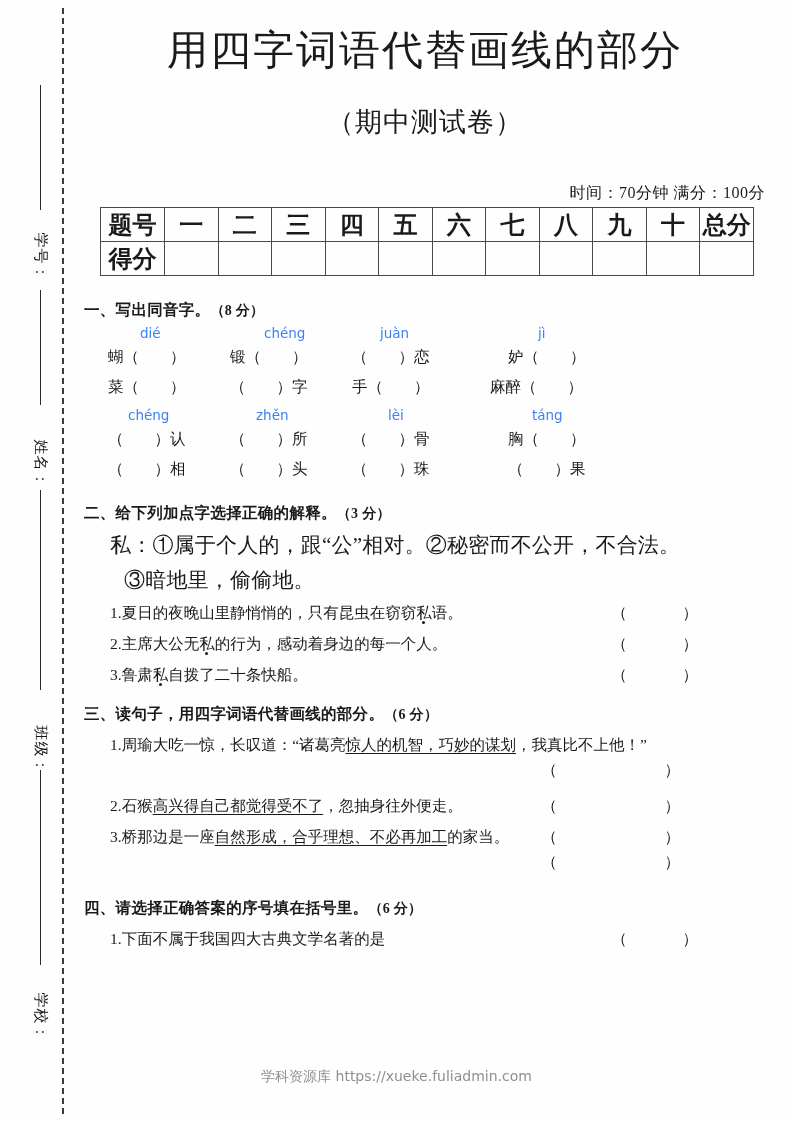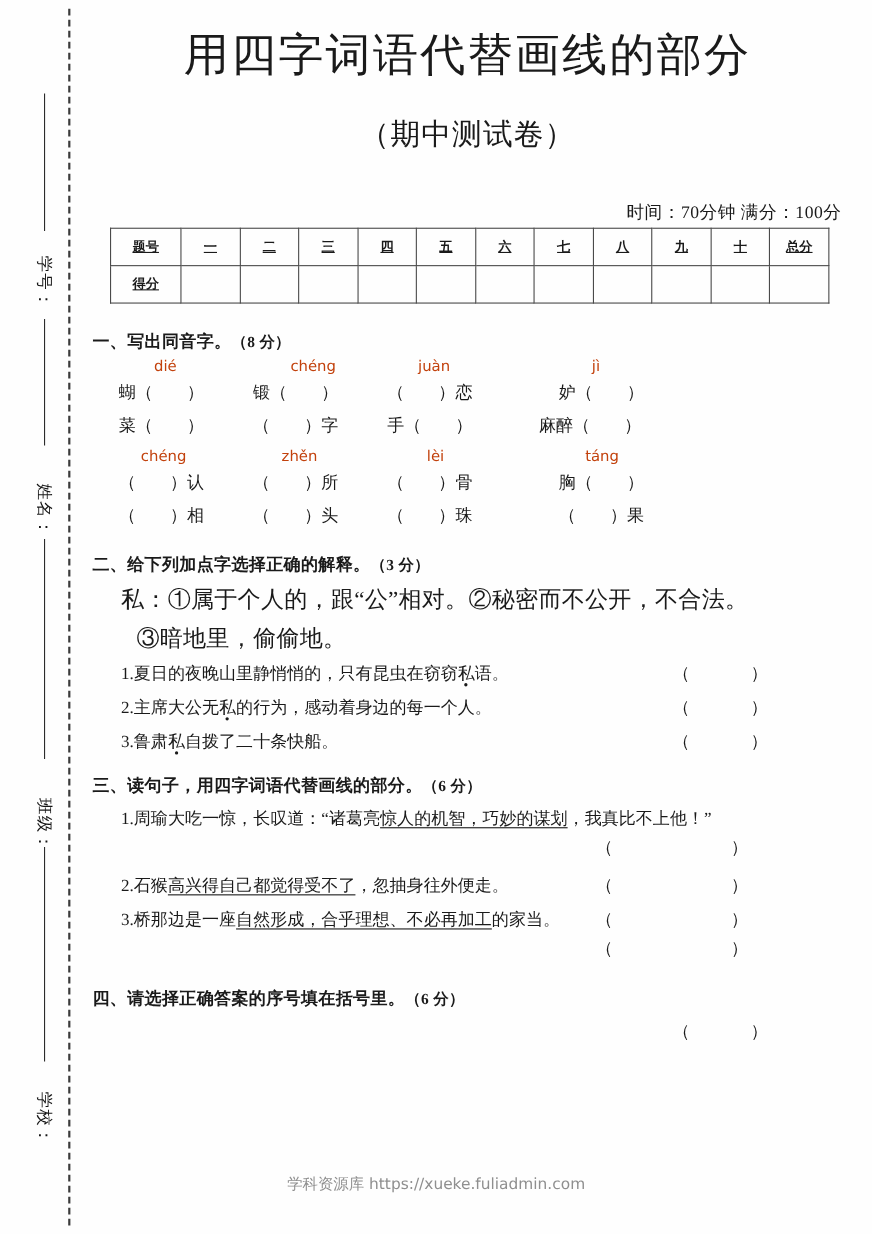--- a/index.html
+++ b/index.html
@@ -77,24 +77,23 @@
     left: 100px; top: 207px;
     width: 654px;
     border-collapse: collapse;
     table-layout: fixed;
   }
   .score-table td {
     border: 1px solid #4a4a4a;
     height: 34px;
     text-align: center;
     vertical-align: middle;
-    font-size: 12px;
+    font-size: 24px;
     font-weight: 600;
     font-family: "Liberation Serif", "DejaVu Serif", serif;
-    text-decoration: underline;
   }
   .score-table td.lead { width: 64px; }
 
   
   .body-area {
     position: absolute;
     left: 84px; top: 290px;
     width: 676px;
   }
   .sec-head {
@@ -105,21 +104,21 @@
     margin-bottom: 4px;
     font-family: "Liberation Serif", "DejaVu Serif", serif;
   }
   .sec-head .pts { font-weight: bold; font-size: 14px; }
 
   .indent { padding-left: 26px; }
   .line { font-size: 21px; line-height: 1.65; letter-spacing: 0.2px; }
 
   
   .py-grid { position: relative; height: 82px; }
-  .py { position: absolute; font-size: 13.5px; font-family: "DejaVu Sans", sans-serif; color: #c2410c; }
+  .py { position: absolute; font-size: 13.5px; font-family: "DejaVu Sans", sans-serif; color: #3b82f6; }
   .cell { position: absolute; font-size: 15.5px; white-space: nowrap; }
 
   
   .q {
     position: relative;
     font-size: 15.5px;
     line-height: 2.0;
     padding-left: 26px;
   }
   .q .brk {
@@ -301,20 +300,21 @@
       <span class="brk-wide">（　）</span>
     </div>
     <div class="brk-row">
       <span>（　）</span>
     </div>
 
     <div class="sec-head" style="margin-top:16px;">
       <span>四、请选择正确答案的序号填在括号里。</span><span class="pts">（6 分）</span>
     </div>
     <div class="q">
+      <span>1.下面不属于我国四大古典文学名著的是</span>
       <span class="brk">（　）</span>
     </div>
 
   </div>
 
   <div class="watermark">学科资源库 https://xueke.fuliadmin.com</div>
 
 </div>
 
 </body></html>

